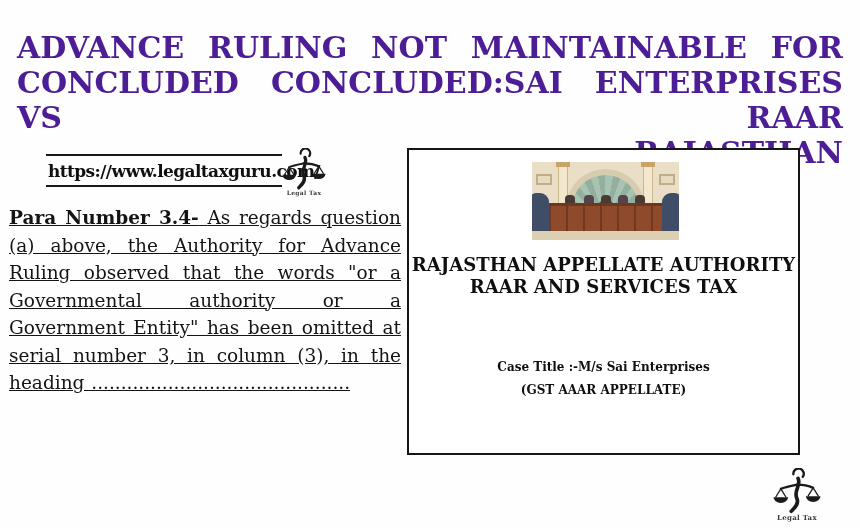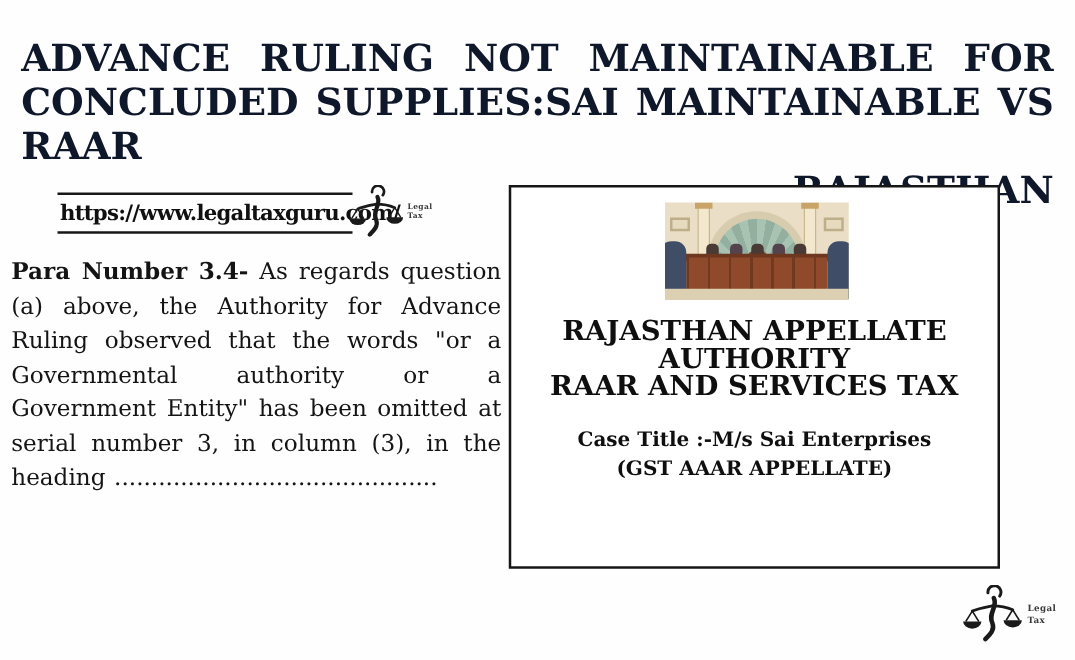--- a/index.html
+++ b/index.html
@@ -2,40 +2,40 @@
 <html><head>
 <meta charset="utf-8">
 <style>
   * { margin:0; padding:0; box-sizing:border-box; }
   html,body { background:#ffffff; }
   body { font-family:"DejaVu Serif","Liberation Serif",serif; color:#141414; }
 
   .canvas { position:relative; width:860px; height:528px; background:#fefefe; overflow:hidden; }
 
   
-  .headline { position:absolute; left:17px; top:30px; width:826px; font-weight:bold; font-size:30px; line-height:35px; letter-spacing:0; color:#0f172a; }
+  .headline { position:absolute; left:17px; top:30px; width:826px; font-weight:bold; font-size:30px; line-height:35px; letter-spacing:0; color:#4c1d95; }
   .headline .jline { text-align:justify; text-align-last:justify; white-space:normal; }
   .headline .lline { text-align:right; }
 
   
   .url-block { position:absolute; left:46px; top:154px; width:236px; padding:5px 2px 4px 2px;
                border-top:2px solid #181818; border-bottom:2px solid #181818; text-align:center; }
   .url-text { font-weight:bold; font-size:17px; letter-spacing:-0.6px; color:#101010; white-space:nowrap; }
 
   
-  .logo { position:absolute; display:flex; flex-direction:row; align-items:center; }
+  .logo { position:absolute; display:flex; flex-direction:column; align-items:center; }
   .logo-top { left:276px; top:148px; width:56px; }
   .logo-bottom { left:766px; top:468px; width:62px; }
   .logo svg { display:block; }
   .logo-caption { font-size:6px; font-weight:bold; letter-spacing:0.3px; color:#3a3a3a; margin-top:-3px; }
   .logo-bottom .logo-caption { font-size:7px; }
 
   
   .para { position:absolute; left:9px; top:204px; width:392px; font-size:18.5px; line-height:27.5px;
-          text-align:justify; color:#141414; word-spacing:1px; }
+          text-align:justify; color:#141414; word-spacing:1px;text-decoration:underline; }
   .para b { font-weight:bold; }
 
   
   .case-box { position:absolute; left:407px; top:148px; width:393px; height:307px;
               border:2px solid #161616; background:#ffffff; }
   .courtroom { position:absolute; left:123px; top:12px; width:147px; height:78px; background:#eadfc6; overflow:hidden; }
   .cr-floor { position:absolute; left:0; bottom:0; width:100%; height:9px; background:#dccfb2; }
   .cr-arch-ring { position:absolute; left:34px; top:7px; width:79px; height:54px; border-radius:79px 79px 0 0; background:#d7ccae; }
   .cr-arch { position:absolute; left:40px; top:13px; width:67px; height:48px; border-radius:67px 67px 0 0;
              background:repeating-conic-gradient(from 252deg at 50% 100%, #a9c3b2 0 9deg, #92af9f 9deg 18deg); }
@@ -46,31 +46,31 @@
   .cr-bench { position:absolute; left:17px; top:44px; width:113px; height:27px; background:#8e4a2b;
               background-image:repeating-linear-gradient(90deg, rgba(60,25,10,0.35) 0 2px, transparent 2px 17px); }
   .cr-bench-rail { position:absolute; left:15px; top:41px; width:117px; height:6px; background:#6e3820; }
   .cr-judge { position:absolute; top:33px; width:10px; height:9px; background:#4a3a36; border-radius:4px 4px 0 0; }
   .cr-judge.robe2 { background:#54424d; }
   .cr-fig { position:absolute; width:21px; height:46px; background:#3f4d66; border-radius:9px 9px 0 0; }
   .cr-fig-l { left:-4px; top:31px; }
   .cr-fig-r { right:-4px; top:31px; }
 
   .box-text { position:absolute; left:0; width:100%; text-align:center; font-weight:bold; color:#0f0f0f; }
-  .authority { top:104px; font-size:22px; line-height:22px; }
-  .case-title { top:190px; font-size:16px; line-height:23px; }
+  .authority { top:104px; font-size:18px; line-height:22px; }
+  .case-title { top:206px; font-size:12px; line-height:23px; }
 </style>
 </head>
 <body>
 
 <div class="canvas">
 
   <div class="headline">
     <div class="jline">ADVANCE RULING NOT MAINTAINABLE FOR</div>
-    <div class="jline">CONCLUDED SUPPLIES:SAI MAINTAINABLE VS RAAR</div>
+    <div class="jline">CONCLUDED CONCLUDED:SAI ENTERPRISES VS RAAR</div>
     <div class="lline">RAJASTHAN</div>
   </div>
 
   <div class="url-block">
     <span class="url-text">https://www.legaltaxguru.com/</span>
   </div>
 
   <div class="logo logo-top">
     <span>
       <svg width="50" height="44" viewBox="0 0 100 92" fill="none">

